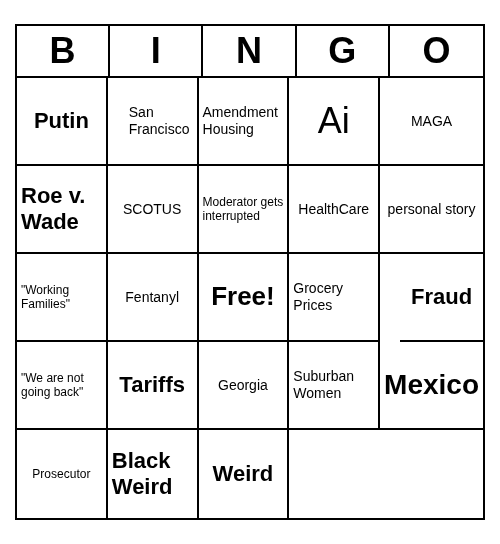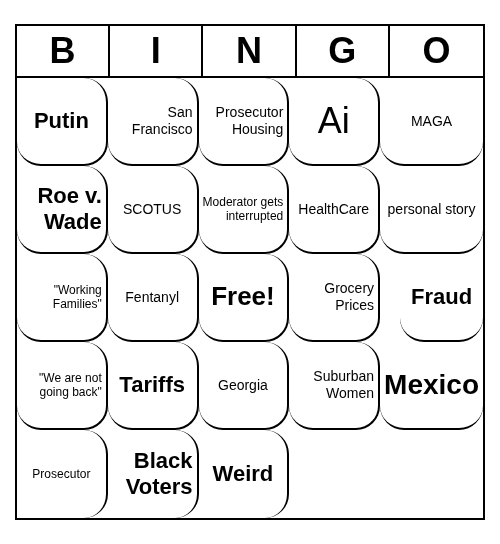--- a/index.html
+++ b/index.html
@@ -47,26 +47,25 @@
       grid-template-columns: repeat(5, 1fr);
       grid-template-rows: repeat(5, 1fr);
     }
 
     .bingo-cell {
       border-right: 2px solid #000;
       border-bottom: 2px solid #000;
       display: flex;
       align-items: center;
       justify-content: center;
-      text-align: right;
+      text-align: left;
       min-height: 88px;
       padding: 6px 4px;
       font-size: 14px;
       line-height: 1.2;
-      border-radius: 24px;
     }
 
     .bingo-cell:nth-child(5n) {
       border-right: none;
     }
 
     .bingo-cell:nth-child(n+21) {
       border-bottom: none;
     }
   </style>
@@ -77,35 +76,35 @@
   <div class="bingo-header">
   <div class="bingo-header-cell">B</div>
       <div class="bingo-header-cell">I</div>
       <div class="bingo-header-cell">N</div>
       <div class="bingo-header-cell">G</div>
       <div class="bingo-header-cell">O</div>
     </div>
   <div class="bingo-grid">
   <div class="bingo-cell" style="font-size: 22px; font-weight: bold;">Putin</div>
       <div class="bingo-cell" style="font-size: 14px; padding-left: 21px;">San Francisco</div>
-      <div class="bingo-cell" style="font-size: 14px;">Prosecutor Housing</div>
+      <div class="bingo-cell" style="font-size: 14px;">Amendment Housing</div>
       <div class="bingo-cell" style="font-size: 36px; font-weight: normal;">Ai</div>
       <div class="bingo-cell" style="font-size: 14px;">MAGA</div>
       <div class="bingo-cell" style="font-size: 22px; font-weight: bold;">Roe v. Wade</div>
       <div class="bingo-cell" style="font-size: 14px;">SCOTUS</div>
       <div class="bingo-cell" style="font-size: 12px;">Moderator gets interrupted</div>
       <div class="bingo-cell" style="font-size: 14px;">HealthCare</div>
       <div class="bingo-cell" style="font-size: 14px;">personal story</div>
       <div class="bingo-cell" style="font-size: 12px;">"Working Families"</div>
       <div class="bingo-cell" style="font-size: 14px;">Fentanyl</div>
       <div class="bingo-cell" style="font-size: 26px; font-weight: bold;">Free!</div>
       <div class="bingo-cell" style="font-size: 14px;">Grocery Prices</div>
       <div class="bingo-cell" style="font-size: 22px; font-weight: bold; margin-left: 20px;">Fraud</div>
       <div class="bingo-cell" style="font-size: 12px;">"We are not going back"</div>
       <div class="bingo-cell" style="font-size: 22px; font-weight: bold;">Tariffs</div>
       <div class="bingo-cell" style="font-size: 14px;">Georgia</div>
       <div class="bingo-cell" style="font-size: 14px;">Suburban Women</div>
       <div class="bingo-cell" style="font-size: 28px; font-weight: bold;">Mexico</div>
       <div class="bingo-cell" style="font-size: 12px;">Prosecutor</div>
-      <div class="bingo-cell" style="font-size: 22px; font-weight: bold;">Black Voters</div>
+      <div class="bingo-cell" style="font-size: 22px; font-weight: bold;">Black Weird</div>
       <div class="bingo-cell" style="font-size: 22px; font-weight: bold;">Weird</div>
     </div>
 </div>
 
 </body></html>

